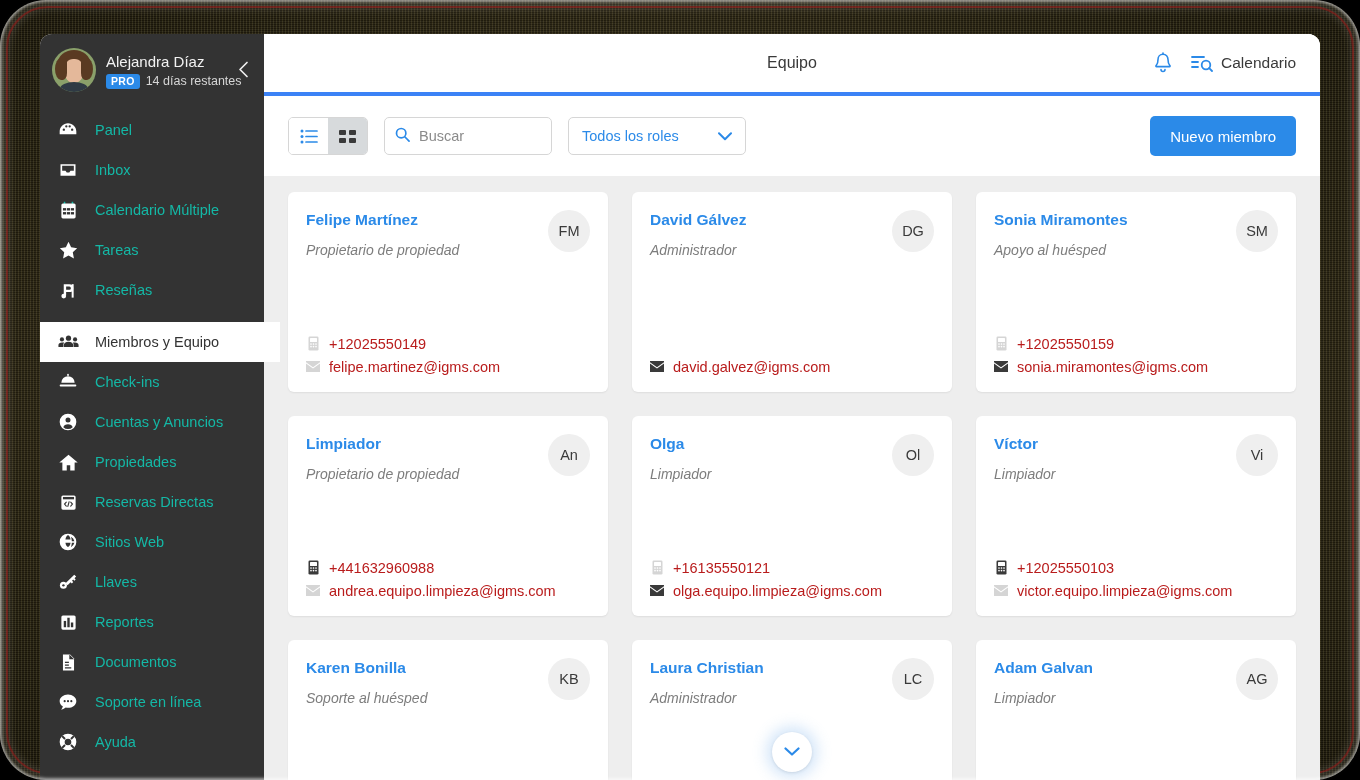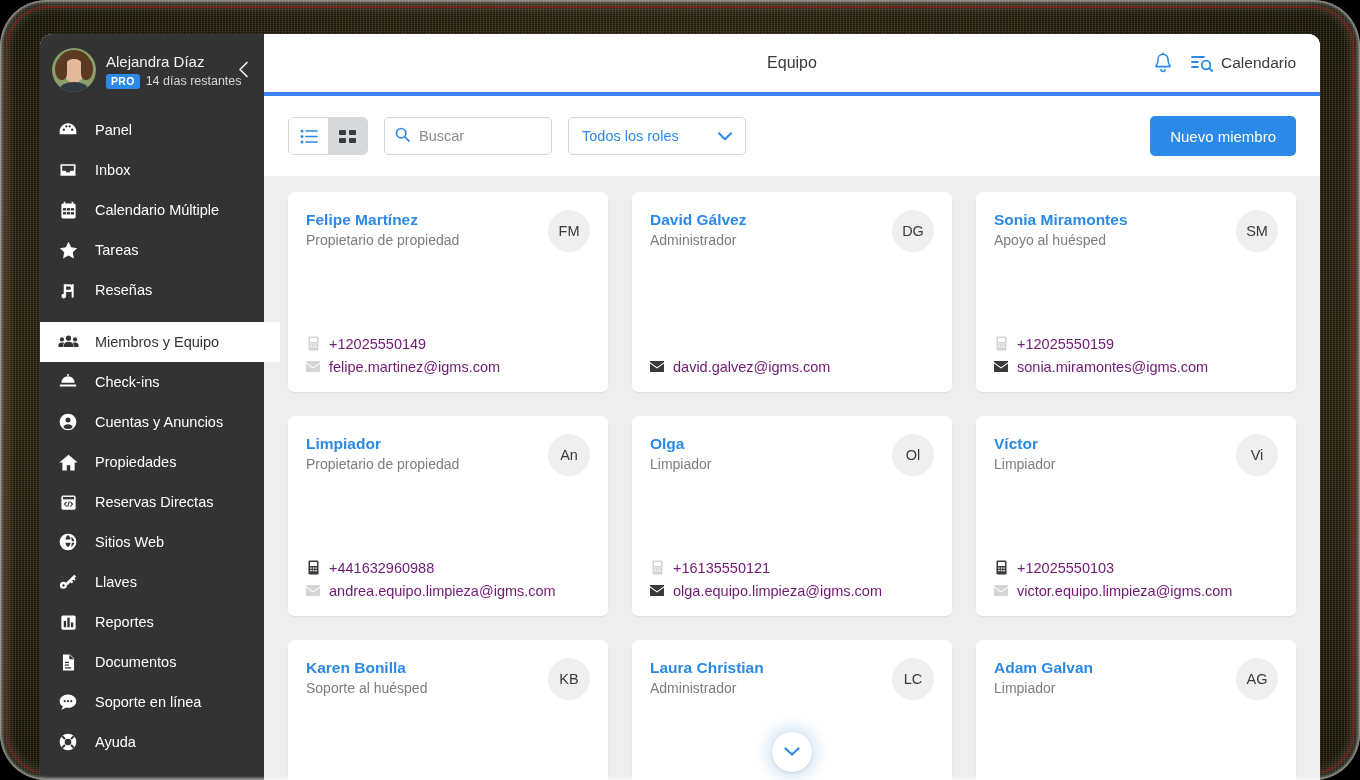--- a/index.html
+++ b/index.html
@@ -132,21 +132,21 @@
   .collapse-btn svg { stroke: #ededed; }
 
   .nav { margin-top: 6px; }
   .nav-item {
     display: flex;
     align-items: center;
     height: 40px;
     padding-left: 17px;
     gap: 16px;
     cursor: pointer;
-    color: #ffffff;
+    color: #14b8a6;
     font-size: 14.5px;
     width: 265px;
   }
   .nav-item .nav-ico {
     width: 22px; height: 22px;
     display: flex; align-items: center; justify-content: center;
     flex: 0 0 22px;
   }
   .nav-item .nav-ico svg { display: block; }
   .nav-item.active {
@@ -289,39 +289,40 @@
   .card-head { display: flex; justify-content: space-between; align-items: flex-start; }
   .card-name {
     font-size: 15.5px;
     color: #2b8ae8;
     font-weight: bold;
     line-height: 19px;
   }
   .card-role {
     font-size: 14px;
     color: #7d7d7d;
-    margin-top: 2px;
+    margin-top: 12px;
     line-height: 18px;
+    font-style: italic;
   }
   .card-avatar {
     width: 42px; height: 42px;
     border-radius: 50%;
     background: #efefef;
     color: #3a3a3a;
     font-size: 14.5px;
     display: flex; align-items: center; justify-content: center;
     flex: 0 0 42px;
   }
   .card-contacts { margin-top: auto; }
   .contact-row {
     display: flex; align-items: center;
     gap: 9px;
     height: 23px;
     font-size: 14.5px;
-    color: #701a75;
+    color: #b91c1c;
   }
   .contact-ico { width: 14px; display: flex; justify-content: center; flex: 0 0 14px; }
 
   .scroll-fab {
     position: absolute;
     left: 50%;
     transform: translateX(-50%);
     bottom: 8px;
     width: 40px; height: 40px;
     border-radius: 50%;

